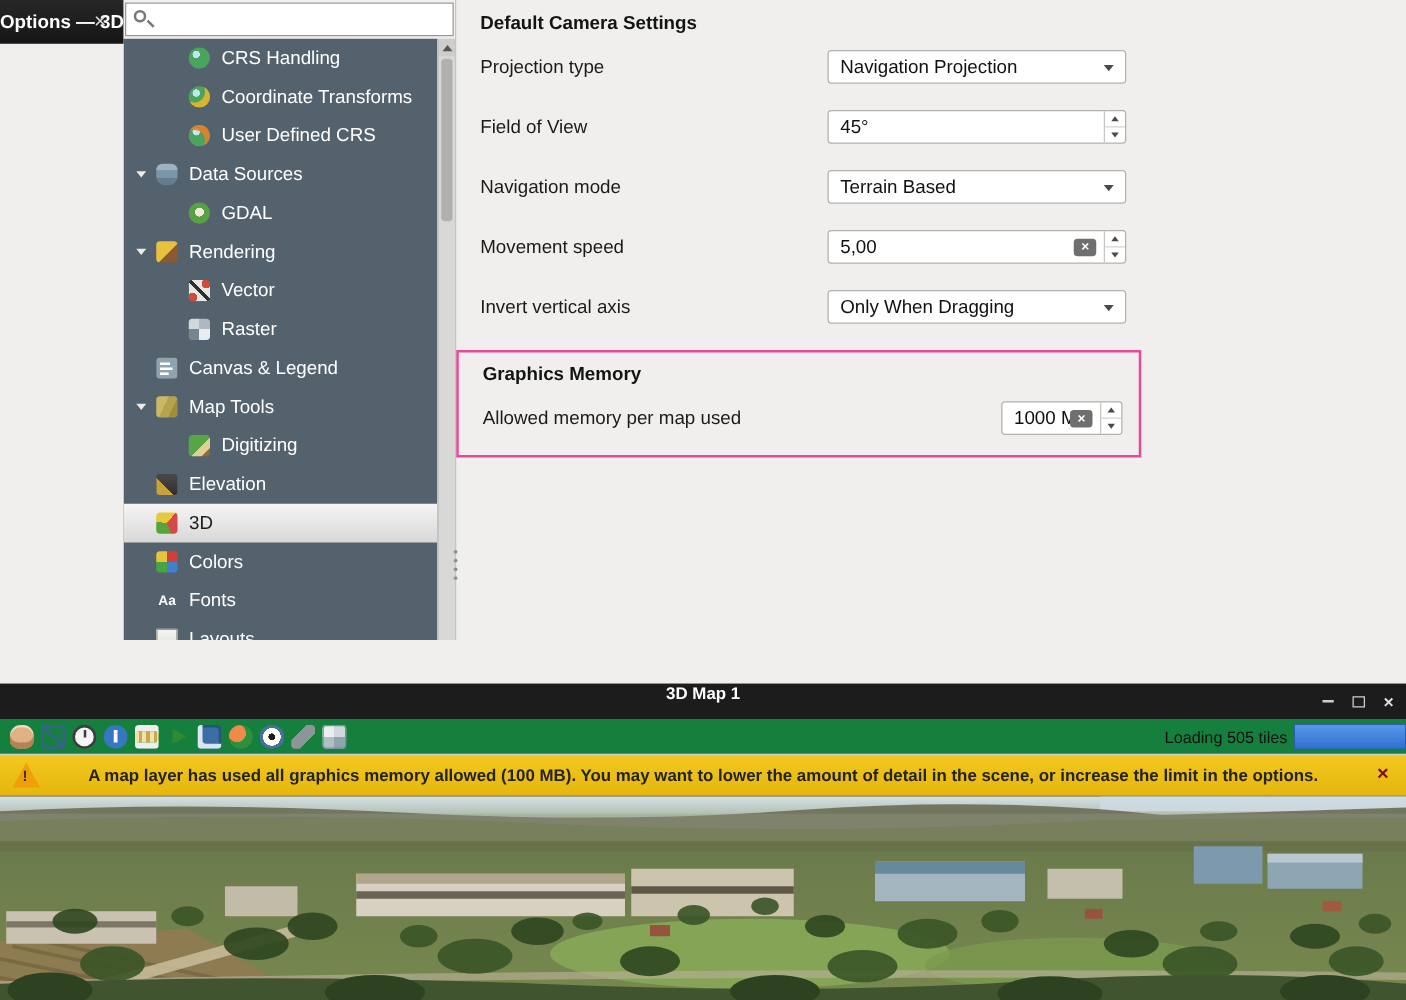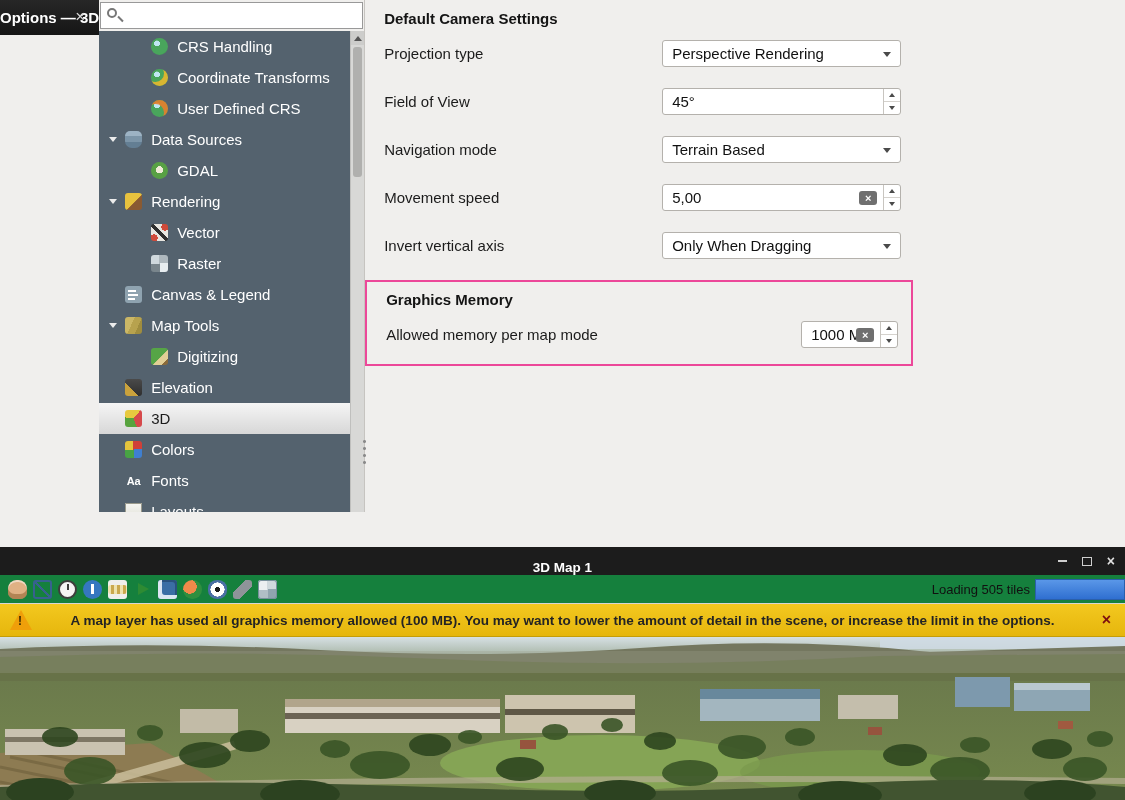--- a/index.html
+++ b/index.html
@@ -64,21 +64,21 @@
   .sp.down::before{content:"";width:0;height:0;border-left:3.5px solid transparent;border-right:3.5px solid transparent;border-top:4.5px solid #4a4a4a}
   .clear-btn{position:absolute;right:23px;top:6px;width:18px;height:14px;background:#6f6f6f;color:#fff;border-radius:3px;font-size:11px;line-height:14px;text-align:center;font-weight:bold}
 
   .memory-box{margin:4px 3px 0 0;border:2px solid #ec4899;padding:9px 0 16px 0}
   .mem-row{display:flex;align-items:center;margin:0 13px 0 19px;height:27px}
   .mem-label{width:415px;flex:none;font-size:15px;color:#1b1b1b}
   .splitter{position:absolute;left:-3px;top:438px;width:5px;height:26px;background:radial-gradient(circle,#8a8a8a 1.2px,transparent 1.7px) 0 0/5px 7px repeat-y}
 
   
   .map-window{height:253px;display:flex;flex-direction:column}
-  .map-titlebar{height:28px;flex:none;background:#1c1c1c;display:flex;align-items:flex-end;justify-content:center;position:relative;color:#fff;font-weight:bold;font-size:13.5px}
+  .map-titlebar{height:28px;flex:none;background:#1c1c1c;display:flex;align-items:flex-start;justify-content:center;position:relative;color:#fff;font-weight:bold;font-size:13.5px}
   .win-btns{position:absolute;right:10px;top:0;height:28px;display:flex;align-items:center;gap:15px}
   .btn-min{width:9px;height:2px;background:#cfcfcf}
   .btn-max{width:10px;height:9px;border:1.5px solid #cfcfcf}
   .btn-close{color:#e0e0e0;font-size:14px;line-height:1}
 
   .toolbar{height:29px;flex:none;background:#15803d;display:flex;align-items:center;padding-left:5px;border-bottom:1px solid #d8d6d2}
   .tbi{width:19px;height:19px;margin:0 3px;flex:none;position:relative;border-radius:3px}
   .camera-pan-icon{background:#dfb184;border-radius:45% 45% 35% 35%;box-shadow:inset 0 -5px 0 rgba(140,95,45,.55),inset 0 2px 0 rgba(255,255,255,.5)}
   .zoom-full-icon{border:2px solid #37618f;background:linear-gradient(45deg,transparent 45%,#37618f 45% 55%,transparent 55%)}
   .animation-timer-icon{border:2px solid #3d3d3d;border-radius:50%;background:linear-gradient(#3d3d3d,#3d3d3d) 50% 25%/2px 6px no-repeat,#f4f4f4}
@@ -209,21 +209,21 @@
         </div>
       </aside>
 
       <main class="content">
         <span class="splitter"></span>
         <h2>Default Camera Settings</h2>
         <div>
             <div class="field-row">
               <span class="f-label">Projection type</span>
               <div class="combo">
-                <span class="f-value">Perspective Rendering</span>
+                <span class="f-value">Navigation Projection</span>
                 <span class="c-arrow"></span>
               </div>
             </div>
             <div class="field-row">
               <span class="f-label">Field of View</span>
               <div class="spin">
                 <span class="f-value">45°</span>
                 <span class="spin-btns">
                   <span class="sp up"></span>
                   <span class="sp down"></span>
@@ -253,21 +253,21 @@
               <div class="combo">
                 <span class="f-value">Only When Dragging</span>
                 <span class="c-arrow"></span>
               </div>
             </div>
           </div>
 
         <div class="memory-box">
           <h2>Graphics Memory</h2>
           <div class="mem-row">
-            <span class="mem-label">Allowed memory per map mode</span>
+            <span class="mem-label">Allowed memory per map used</span>
             <div class="spin">
               <span class="f-value">1000 MB</span>
               <span class="clear-btn">×</span>
               <span class="spin-btns">
                 <span class="sp up"></span>
                 <span class="sp down"></span>
               </span>
             </div>
           </div>
         </div>

